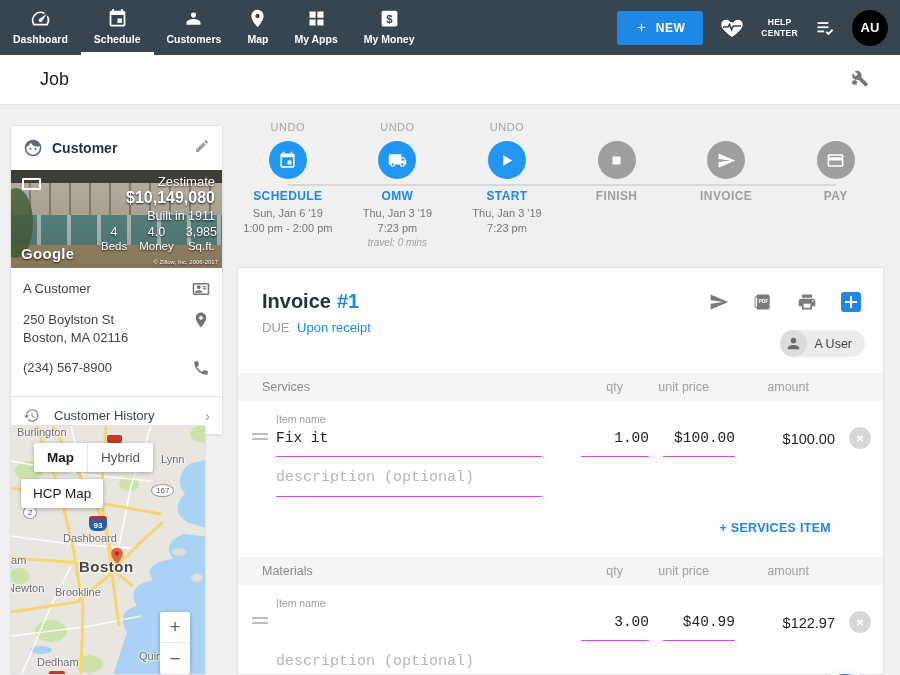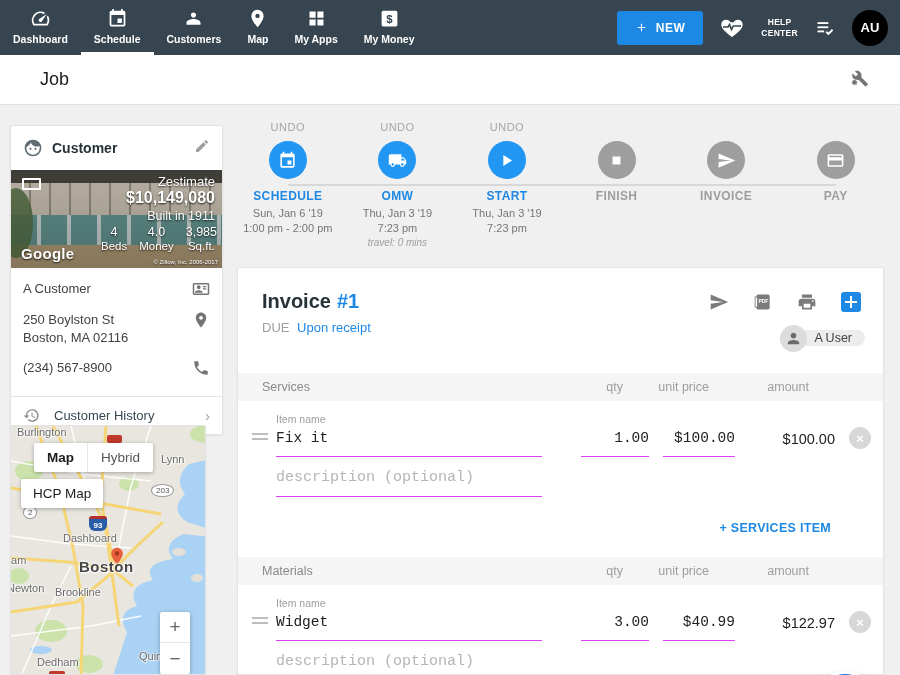--- a/index.html
+++ b/index.html
@@ -108,21 +108,21 @@
   .inv-title { font-size:20px; font-weight:bold; color:#263238; }
   .inv-num { font-size:20px; font-weight:bold; color:#1E88E5; margin-left:6px; }
   .due-row { margin-top:7px; font-size:13px; }
   .due-label { color:#9E9E9E; } .due-value { color:#1E88E5; cursor:pointer; margin-left:4px; }
   .inv-icons { position:absolute; top:24px; right:22px; display:flex; align-items:center; gap:24px; }
   .inv-icons svg { width:20px; height:20px; fill:#7b7b7b; cursor:pointer; }
   .plus-btn { width:20px; height:20px; background:#1E88E5; border-radius:3px; position:relative; cursor:pointer; }
   .plus-btn:before, .plus-btn:after { content:""; position:absolute; background:#fff; }
   .plus-btn:before { left:4px; right:4px; top:9px; height:2px; }
   .plus-btn:after { top:4px; bottom:4px; left:9px; width:2px; }
-  .user-chip { position:absolute; top:62px; right:18px; height:16px; background:#ECECEC; border-radius:14px;
+  .user-chip { position:absolute; top:62px; right:18px; height:27px; background:#ECECEC; border-radius:14px;
                display:flex; align-items:center; padding-right:13px; cursor:pointer; }
   .chip-avatar { width:27px; height:27px; border-radius:50%; background:#DcDcDc; display:flex; align-items:center; justify-content:center; }
   .chip-avatar svg { width:17px; height:17px; fill:#6b6b6b; }
   .chip-name { font-size:12.5px; color:#424242; margin-left:7px; }
 
   .sec-head { height:28px; background:#F5F5F6; display:flex; align-items:center; padding:0 24px; }
   .sec-title { flex:1; font-size:12.5px; color:#8a8a8a; }
   .col-qty, .col-unit, .col-amt { font-size:12.5px; color:#9E9E9E; text-align:right; }
   .col-qty { width:68px; } .col-unit { width:72px; margin-left:14px; } .col-amt { width:84px; margin-left:16px; }
   .col-pad { width:50px; }
@@ -336,21 +336,21 @@
           <path d="M0,132 L58,136 L102,144 L122,160"></path>
           <path d="M102,144 L128,118 L152,96"></path>
           <path d="M0,186 L66,176 L102,146"></path>
           <path d="M42,0 L68,48 L95,100 L103,142"></path>
           <path d="M95,0 L90,70 L100,140 L108,200"></path>
         </g>
       </svg>
       
       <span class="map-label" style="left:6px; top:0px;">Burlington</span>
       <span class="map-label" style="left:150px; top:27px;">Lynn</span>
-      <span class="shield-oval" style="left:140px; top:58px;">203</span>
+      <span class="shield-oval" style="left:140px; top:58px;">167</span>
       <span class="shield-oval" style="left:12px; top:80px;">2</span>
       <span class="shield-i93" style="left:78px; top:90px;">93</span>
       <span class="shield-red" style="left:96px; top:9px; width:15px; height:8px;"></span>
       <span class="map-label" style="left:52px; top:106px;">Dashboard</span>
       <span class="map-label" style="left:-6px; top:128px;">ham</span>
       <span class="map-pin" style="left:96px; top:120px;">
         <svg viewBox="0 0 24 24">
             <path d="M12 2C8.13 2 5 5.13 5 9c0 5.25 7 13 7 13s7-7.75 7-13c0-3.87-3.13-7-7-7z"></path>
             <circle cx="12" cy="9" r="2.6" fill="#A33A1C"></circle>
           </svg>
@@ -510,21 +510,20 @@
       <span class="col-unit">unit price</span>
       <span class="col-amt">amount</span>
       <span class="col-pad"></span>
     </div>
     <div class="item-label">Item name</div>
     <div class="li-row">
       <span class="drag">
           <i></i>
           <i></i>
         </span>
-      <input class="fld fld-name" value="Widget" style="">
       <input class="fld fld-qty" value="3.00" style="">
       <input class="fld fld-unit" value="$40.99" style="">
       <span class="li-amount">$122.97</span>
       <span class="del-btn">×</span>
     </div>
     <input class="fld fld-desc" placeholder="description (optional)" style="">
 
   </div>
 
   <div class="chat-fab">

